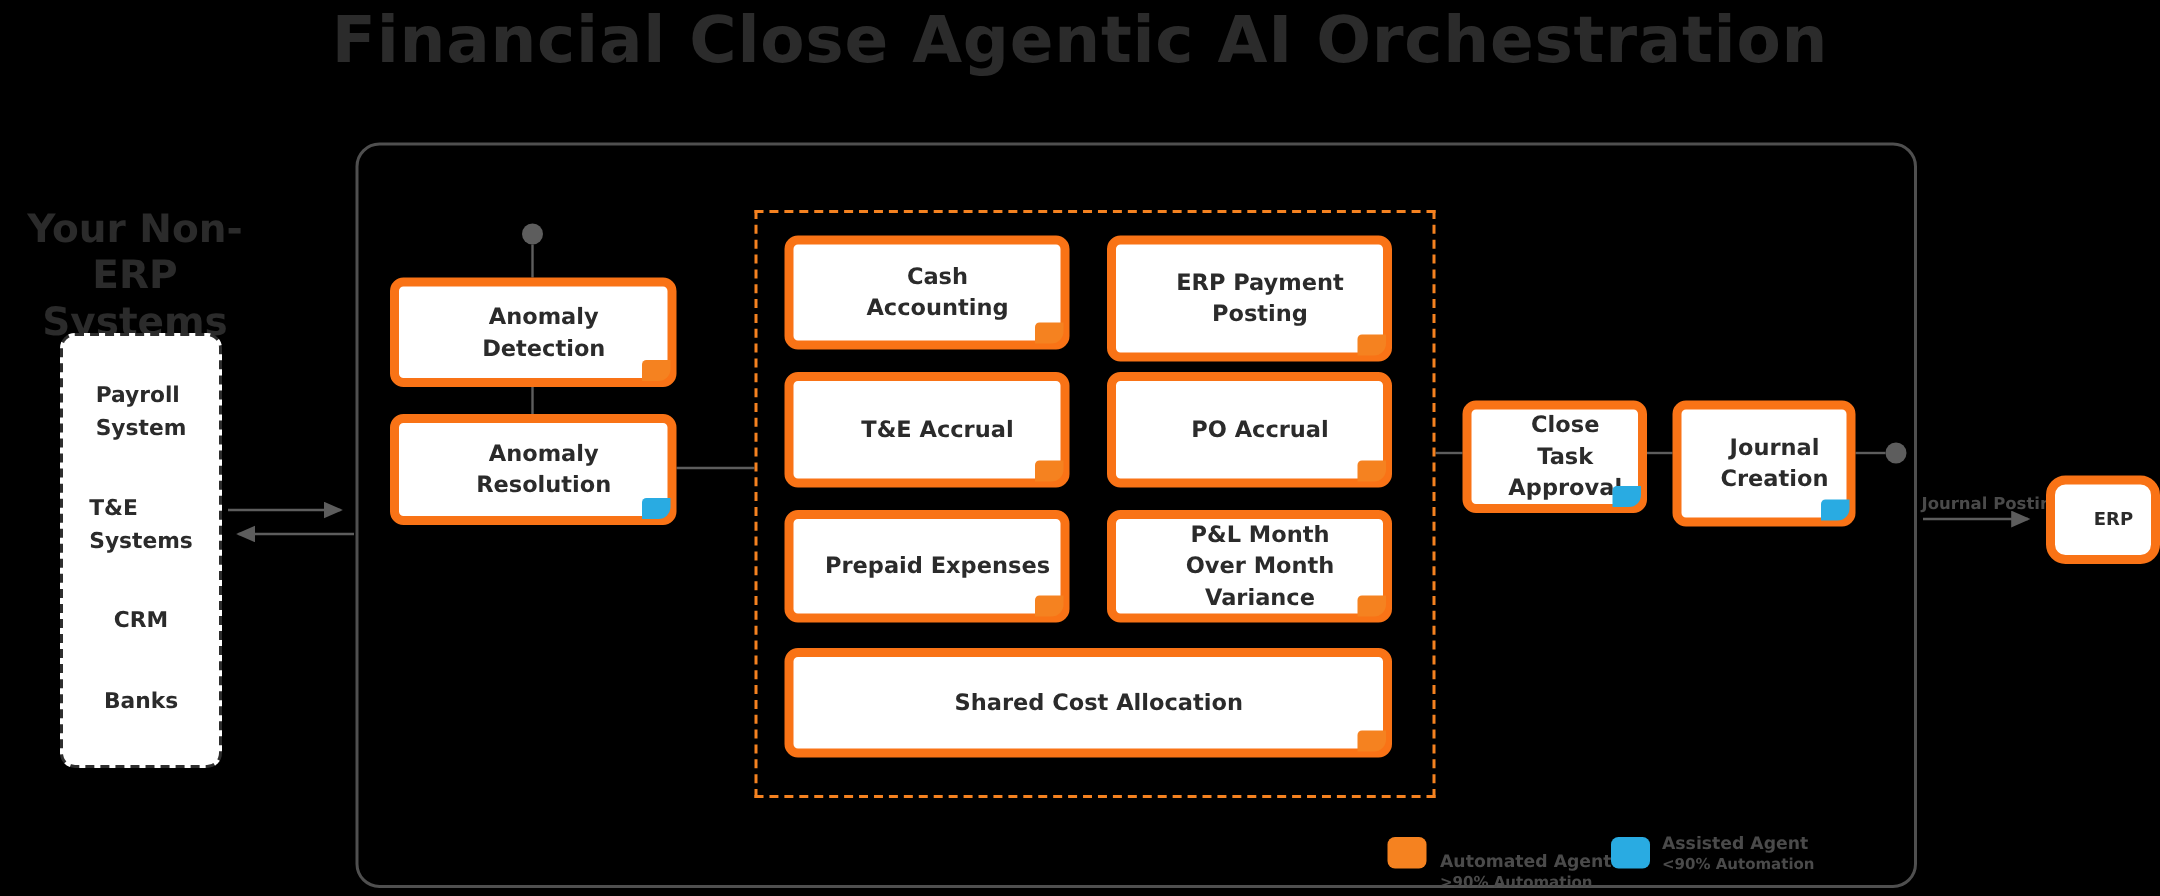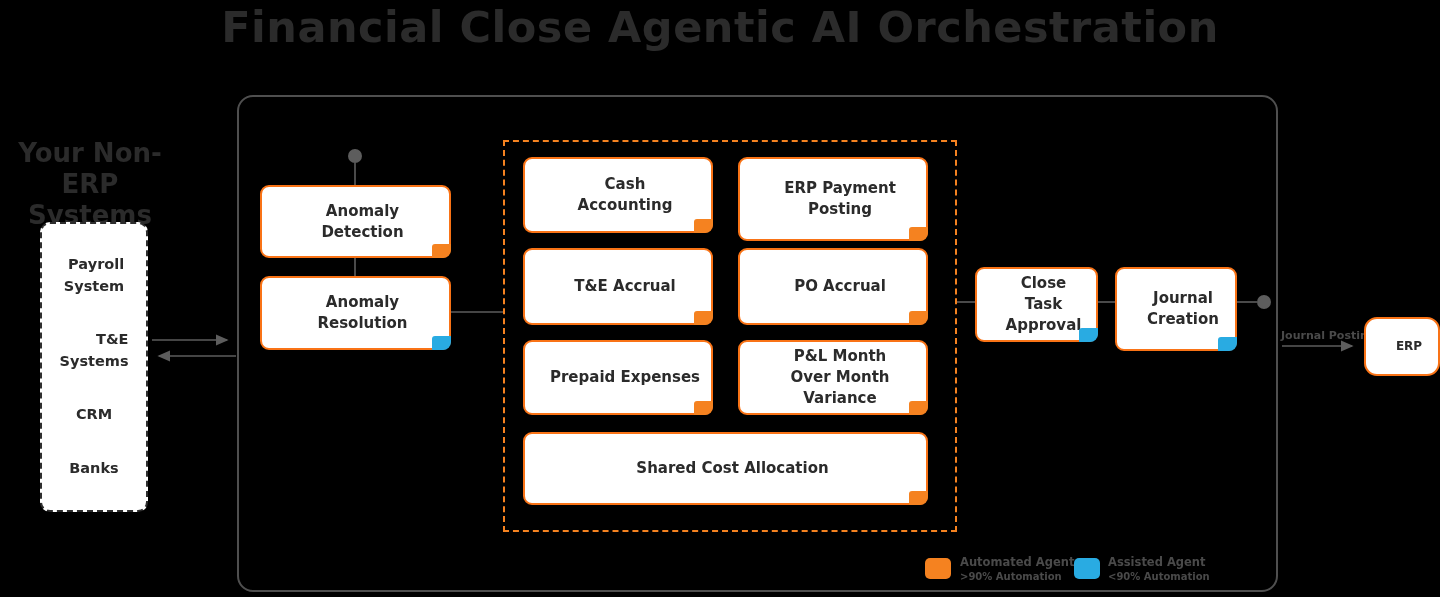--- a/index.html
+++ b/index.html
@@ -17,34 +17,34 @@
   }
   .nonerp-heading{left:0;top:138px;width:180px;font-size:26px;}
   .erp-heading{left:1296px;top:270px;width:140px;font-size:27px;}
   .nonerp-panel{
     position:absolute;left:40px;top:222px;width:108px;height:290px;box-sizing:border-box;
     background:var(--node-fill,#fff);border:2px dashed #2e2e2e;border-radius:10px;
     display:flex;flex-direction:column;justify-content:space-around;align-items:center;
     padding:14px 2px;
   }
   .nonerp-item{
-    text-align:right;font-size:14.5px;font-weight:600;color:var(--node-text,#2b2b2b);
+    text-align:left;font-size:14.5px;font-weight:600;color:var(--node-text,#2b2b2b);
     white-space:pre-line;line-height:1.45;
   }
   .container-outline{
     position:absolute;left:237px;top:95px;width:1041px;height:497px;box-sizing:border-box;
     border:2px solid var(--container-border,#4f4f4f);border-radius:16px;
   }
   .tasks-frame{
     position:absolute;left:503px;top:140px;width:454px;height:392px;box-sizing:border-box;
     border:2px dashed var(--automated,#F58220);
   }
   .node{
     position:absolute;box-sizing:border-box;background:var(--node-fill,#fff);
-    border:2px solid #f97316;border-radius:9px;
+    border:6px solid #f97316;border-radius:9px;
     display:flex;align-items:center;justify-content:center;text-align:center;
     color:var(--node-text,#2b2b2b);font-size:15px;font-weight:600;line-height:1.4;
     white-space:pre-line;
     padding-left:14px;
   }
   .tag{position:absolute;right:-2px;bottom:-2px;width:19px;height:14px;border-radius:3px 0 8px 0;}
   .tag.automated{background:var(--automated,#F58220);}
   .tag.assisted{background:var(--assisted,#29ABE2);}
   .n-anomaly-detection{left:260px;top:185px;width:191px;height:73px;}
   .n-anomaly-resolution{left:260px;top:276px;width:191px;height:74px;}
@@ -62,21 +62,21 @@
   .connectors line{stroke:var(--connector,#5d5d5d);stroke-width:1.6;}
   .connectors circle{fill:var(--connector,#5d5d5d);}
   .flow-label{
     position:absolute;left:1281px;top:329px;font-size:11px;font-weight:600;
     color:var(--muted-text,#4a4a4a);
   }
   .legend-swatch{position:absolute;width:26px;height:21px;border-radius:5px;}
   .legend-swatch.automated{left:925px;top:558px;background:var(--automated,#F58220);}
   .legend-swatch.assisted{left:1074px;top:558px;background:var(--assisted,#29ABE2);}
   .legend-text{position:absolute;top:556px;color:var(--muted-text,#4a4a4a);line-height:1.2;}
-  .legend-text.automated{left:960px;}
+  .legend-text.automated{left:960px;margin-top:12px;}
   .legend-text.assisted{left:1108px;}
   .legend-title{font-size:11.5px;font-weight:bold;}
   .legend-sub{font-size:10px;font-weight:bold;margin-top:1px;}
 </style>
 </head>
 <body>
 
 <div class="stage">
 
   <h1 class="page-title">Financial Close Agentic AI Orchestration</h1>

